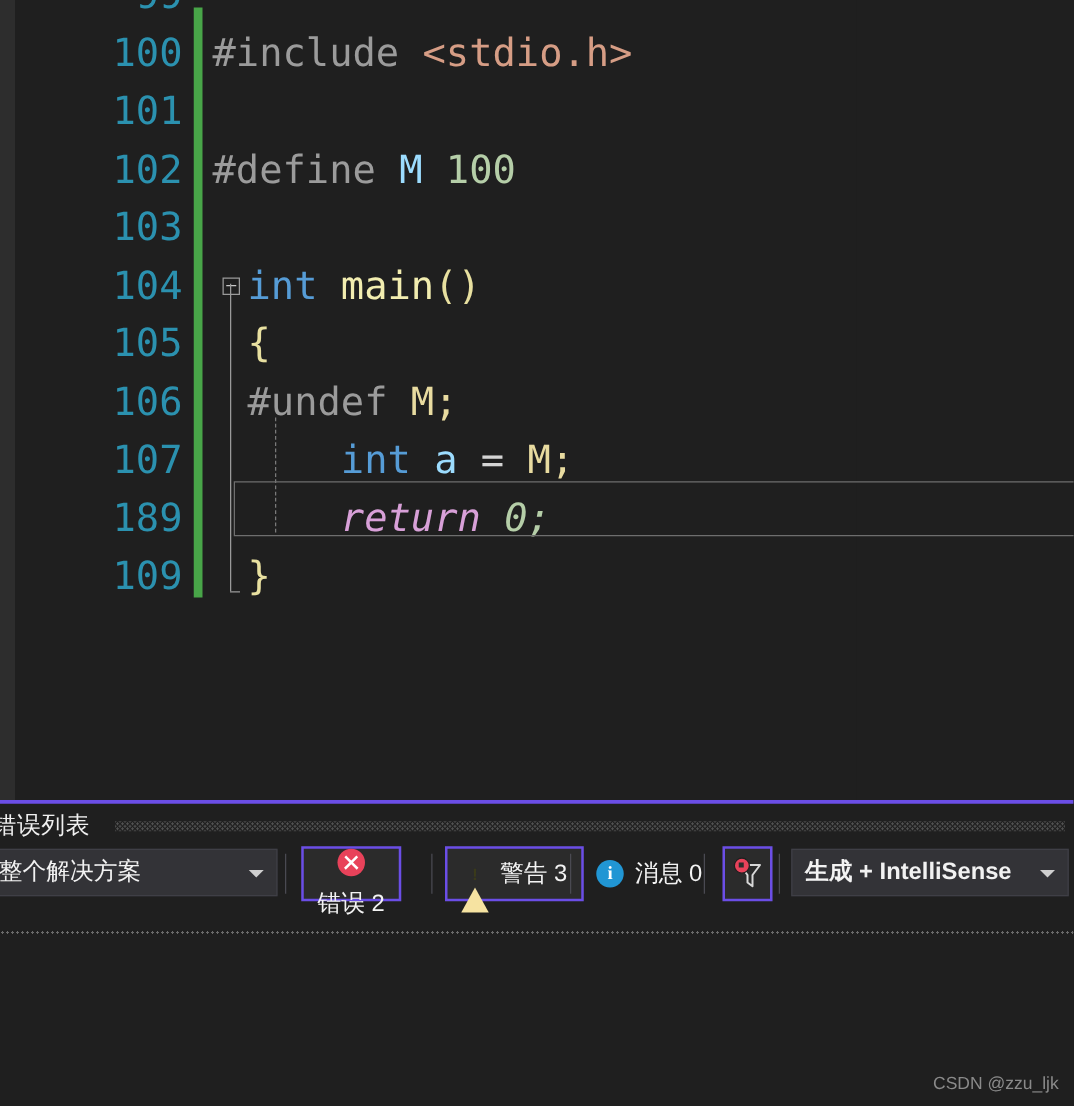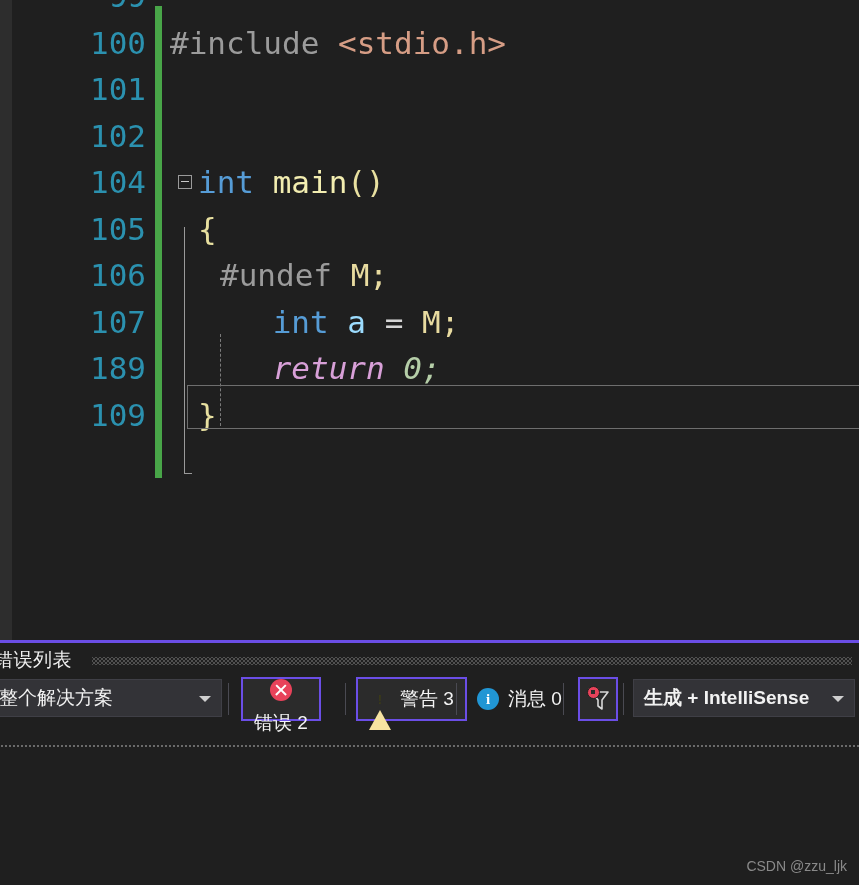--- a/index.html
+++ b/index.html
@@ -350,40 +350,44 @@
           <span class="lineno">100</span>
           <span class="codetext"><span class="k-pre">#include</span> <span class="k-str">&lt;stdio.h&gt;</span></span>
         </div>
 
         <div class="crow">
           <span class="lineno">101</span>
         </div>
 
         <div class="crow">
           <span class="lineno">102</span>
+          <span class="codetext"><span class="k-pre">#define</span> <span class="k-var">M</span> <span class="k-num">100</span></span>
           <span class="squiggle" style="left:356px; top:36px; width:16px;">
             
           </span>
         </div>
 
+        <div class="crow">
+          <span class="lineno">103</span>
+        </div>
 
         <div class="crow">
           <span class="lineno">104</span>
           <span class="fold-box" style="top:16px;"></span>
           <span class="codetext" style="left:186px;"><span class="k-type">int</span> <span class="k-fn">main</span><span class="k-punct">()</span></span>
         </div>
 
         <div class="crow">
           <span class="lineno">105</span>
           <span class="codetext" style="left:186px;"><span class="k-punct">{</span></span>
         </div>
 
         <div class="crow">
           <span class="lineno">106</span>
-          <span class="codetext" style="left:186px;margin-left:22px;"><span class="k-pre">#undef</span> <span class="k-macro">M;</span></span>
+          <span class="codetext" style="left:186px;"><span class="k-pre">#undef</span> <span class="k-macro">M;</span></span>
         </div>
 
         <div class="crow">
           <span class="lineno">107</span>
           <span class="codetext" style="left:186px;">    <span class="k-type">int</span> <span class="k-var">a</span> <span class="k-op">=</span> <span class="k-macro">M;</span></span>
           <span class="squiggle" style="left:427px; top:35px; width:22px;">
             
           </span>
         </div>
 

